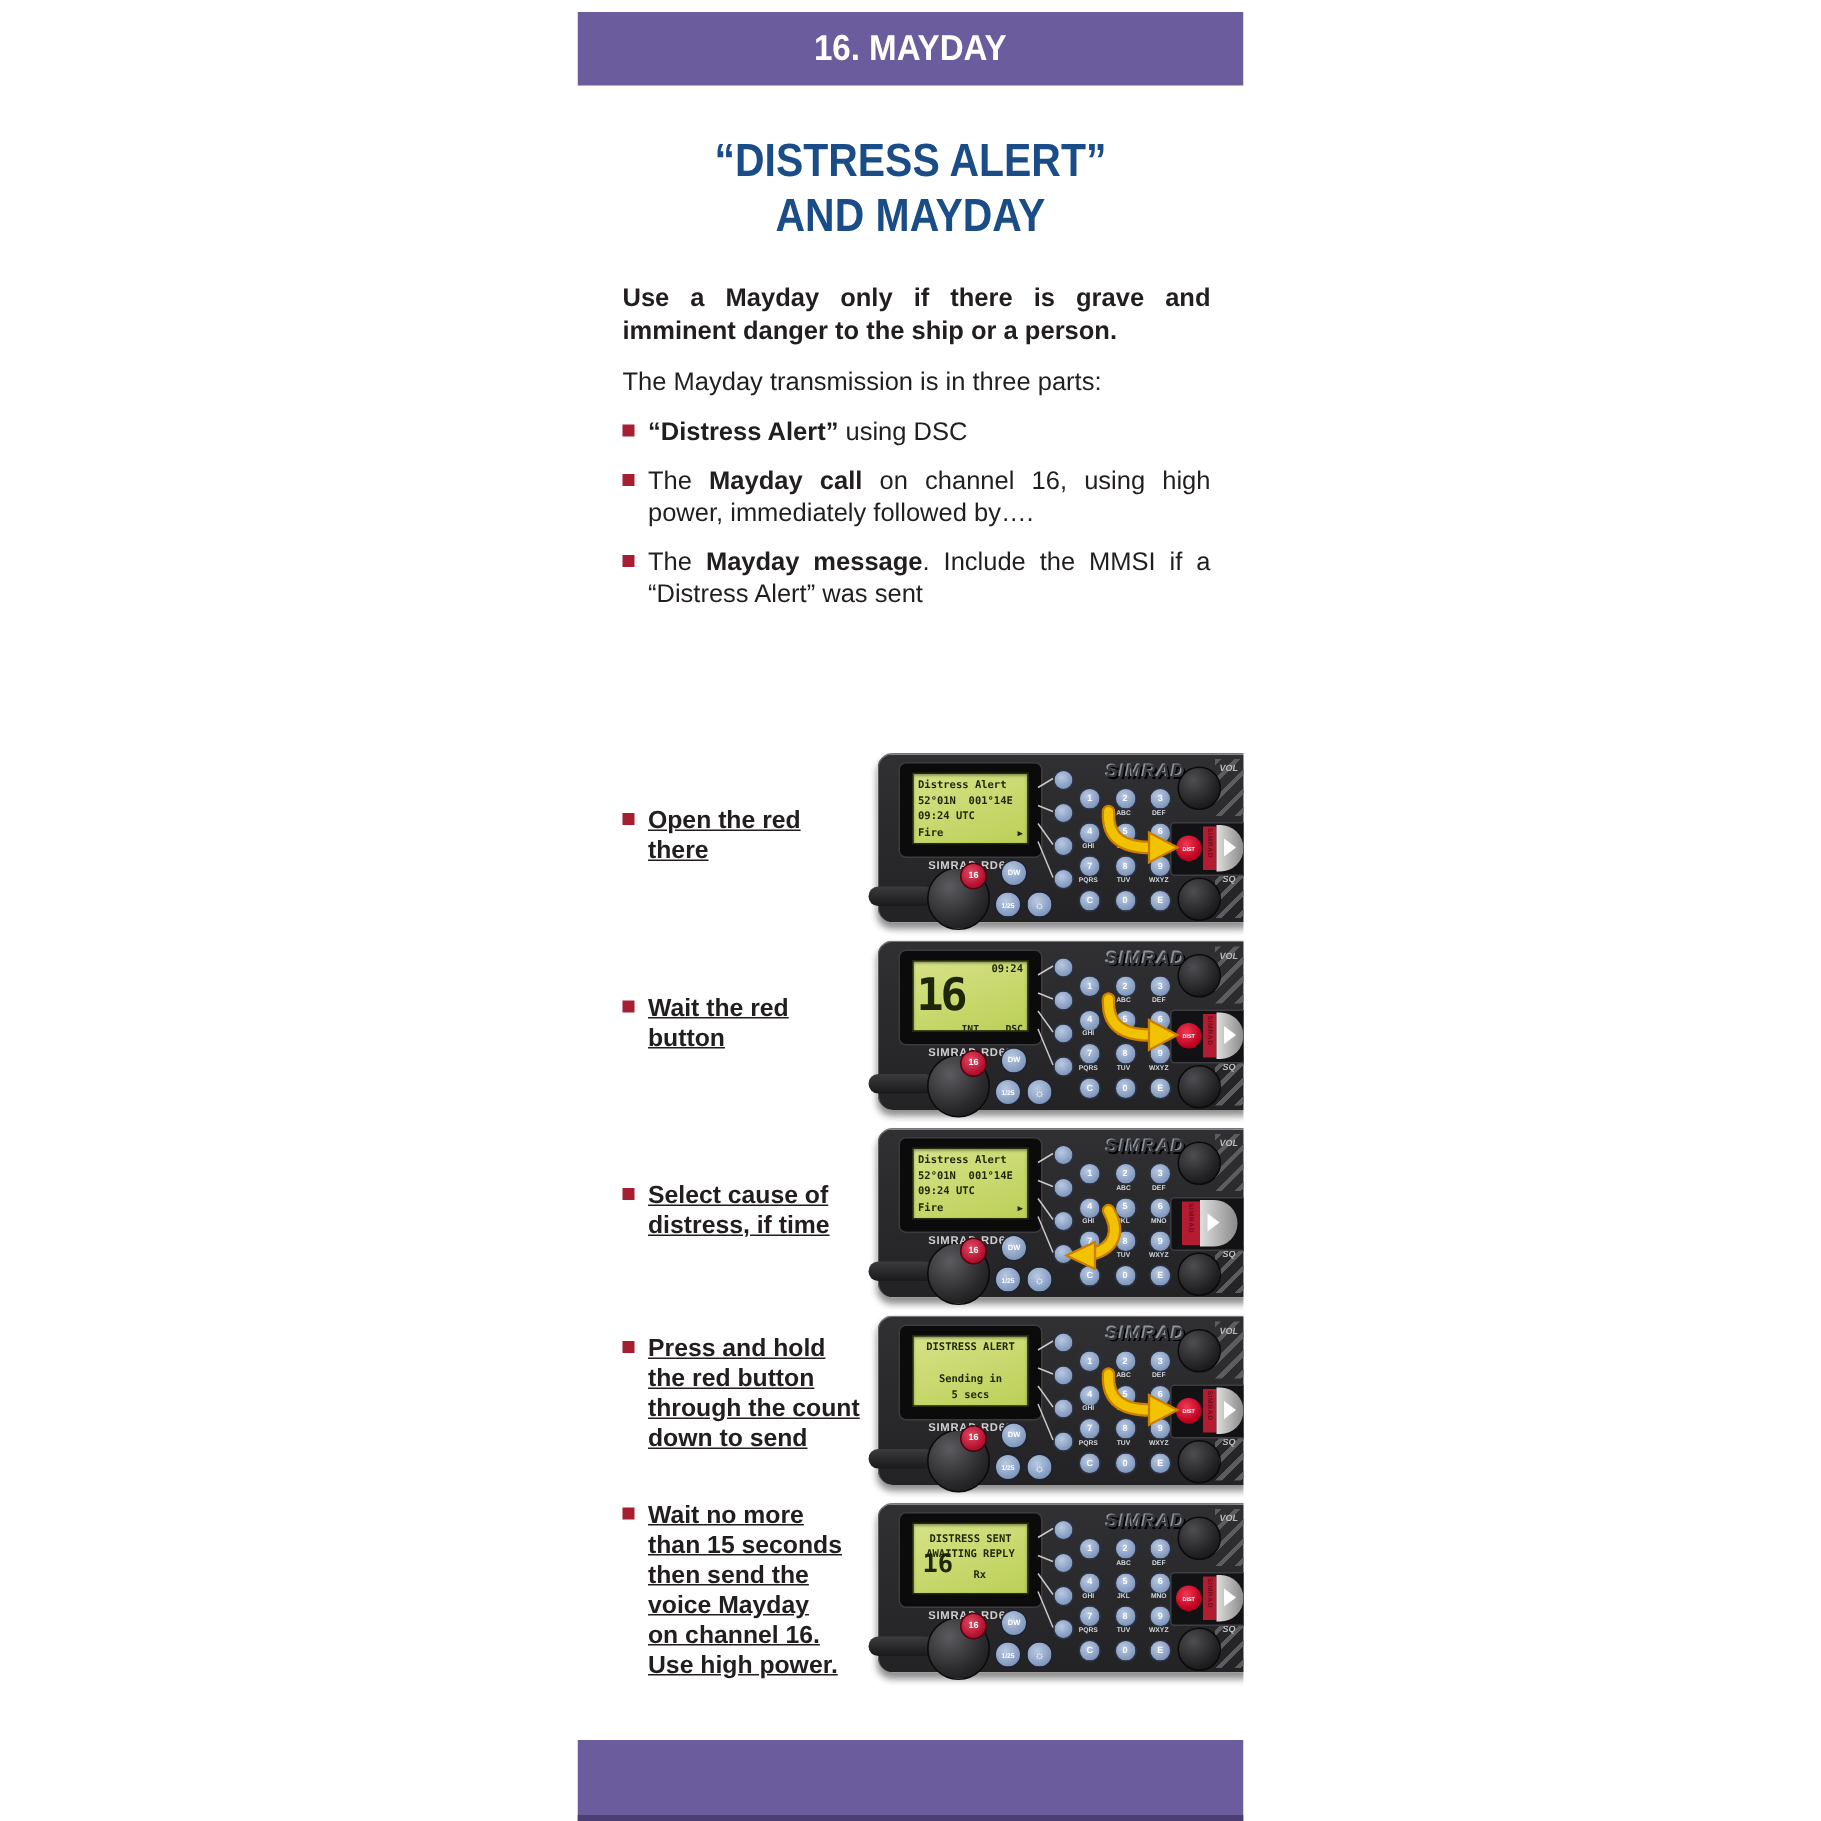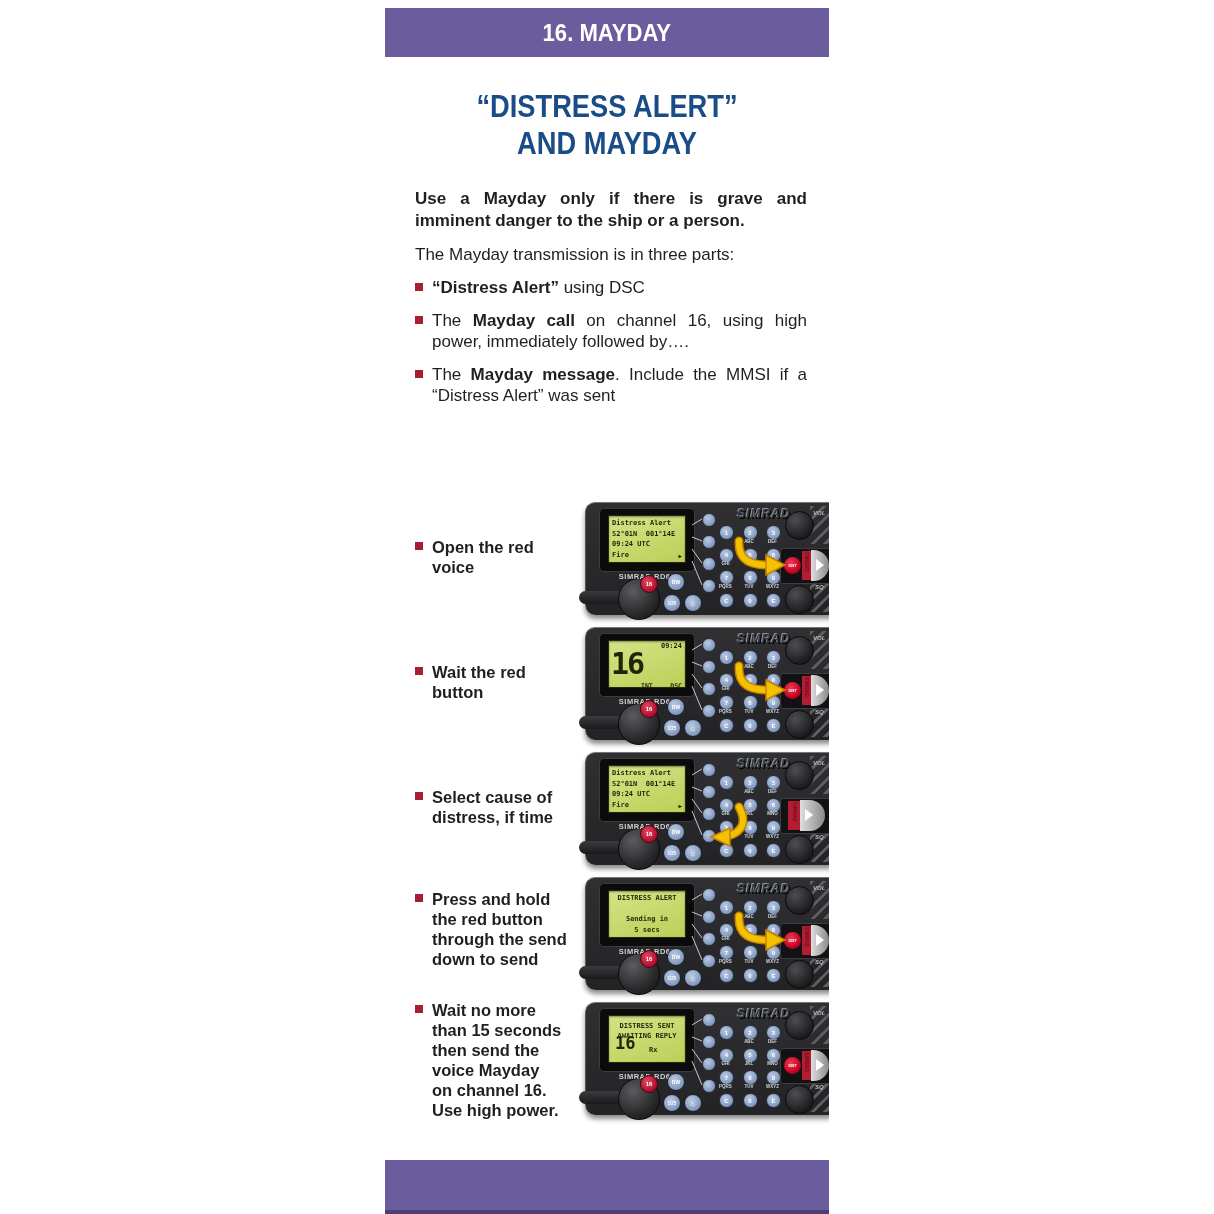--- a/index.html
+++ b/index.html
@@ -27,21 +27,21 @@
   .bullets{position:absolute;left:30px;top:277px;width:392px;}
   .bullet{position:relative;padding-left:17px;margin-bottom:11px;font-size:17px;
           line-height:21.5px;text-align:justify;}
   .sq{position:absolute;left:0;top:6px;width:8px;height:8px;background:#a51e32;}
   .bseg{font-weight:normal;}
   .bseg.bold{font-weight:bold;}
 
   
   .step{position:absolute;left:30px;width:165px;font-weight:bold;font-size:16.5px;line-height:20px;}
   .step .sq{top:5px;}
-  .step .st{padding-left:17px;}
+  .step .st{padding-left:17px;text-decoration:underline;}
   .step-1{top:537px}.step-2{top:662px}.step-3{top:787px}.step-4{top:889px}.step-5{top:1000px}
 
   
   #radios{position:absolute;inset:0;}
   .radio{position:absolute;left:200px;width:246px;height:112px;
          background:linear-gradient(180deg,#303033,#232326);
          border-radius:10px 0 0 10px;
          border-top:1px solid #76767a;border-left:1px solid #5a5a5e;
          box-shadow:0 4px 5px rgba(0,0,0,.45);}
   .radio:nth-child(1){top:502px}.radio:nth-child(2){top:627px}
@@ -160,21 +160,21 @@
     <div class="bullet">
       <span class="sq"></span>
       <span class="bseg">The </span><span class="bseg bold">Mayday message</span><span class="bseg">. Include the MMSI if a “Distress Alert” was sent</span>
     </div>
   </div>
 
   <div class="step step-1">
     <span class="sq"></span>
     <div class="st">
         <div>Open the red</div>
-        <div>voice</div>
+        <div>there</div>
       </div>
   </div>
   <div class="step step-2">
     <span class="sq"></span>
     <div class="st">
         <div>Wait the red</div>
         <div>button</div>
       </div>
   </div>
   <div class="step step-3">
@@ -182,21 +182,21 @@
     <div class="st">
         <div>Select cause of</div>
         <div>distress, if time</div>
       </div>
   </div>
   <div class="step step-4">
     <span class="sq"></span>
     <div class="st">
         <div>Press and hold</div>
         <div>the red button</div>
-        <div>through the send</div>
+        <div>through the count</div>
         <div>down to send</div>
       </div>
   </div>
   <div class="step step-5">
     <span class="sq"></span>
     <div class="st">
         <div>Wait no more</div>
         <div>than 15 seconds</div>
         <div>then send the</div>
         <div>voice Mayday</div>

